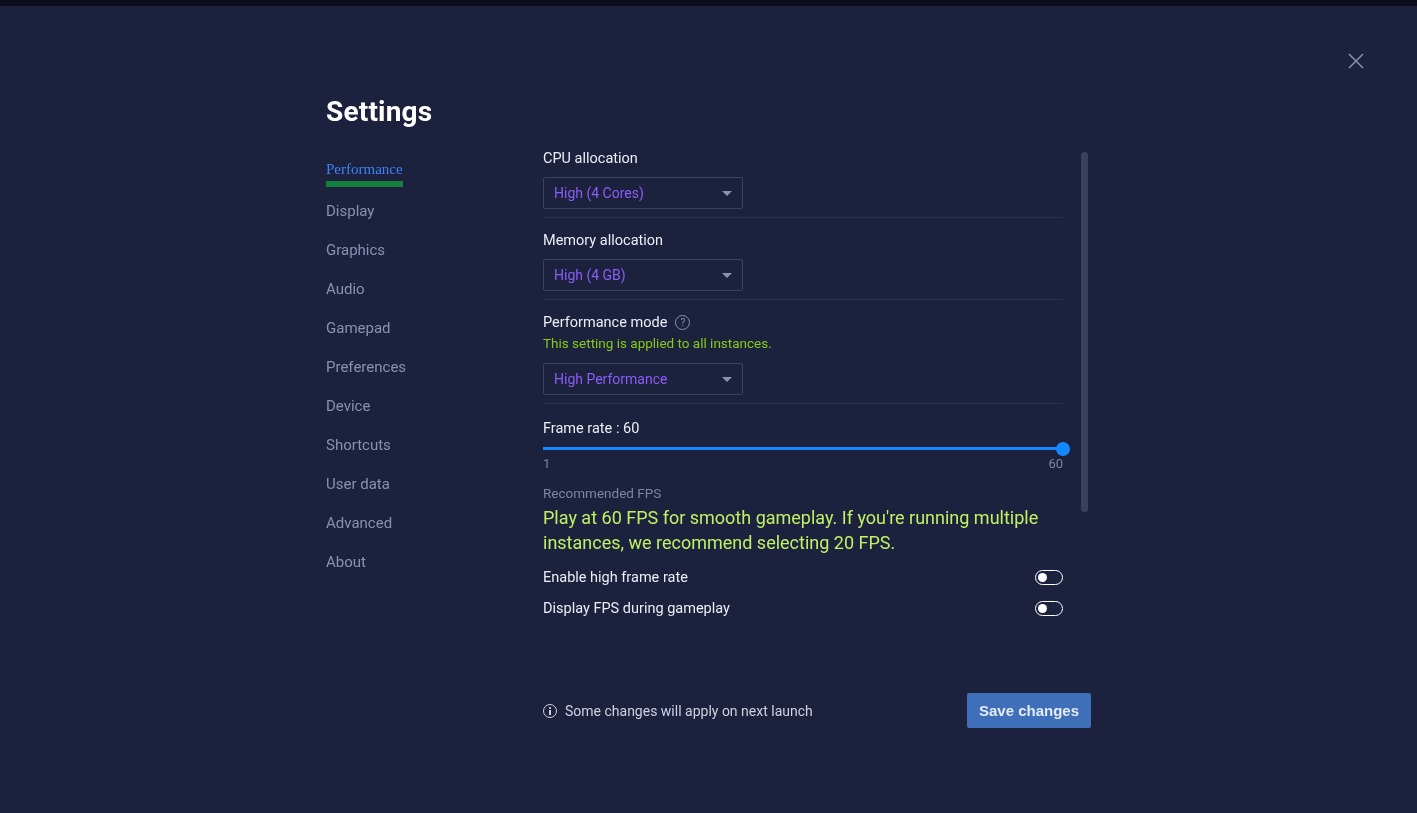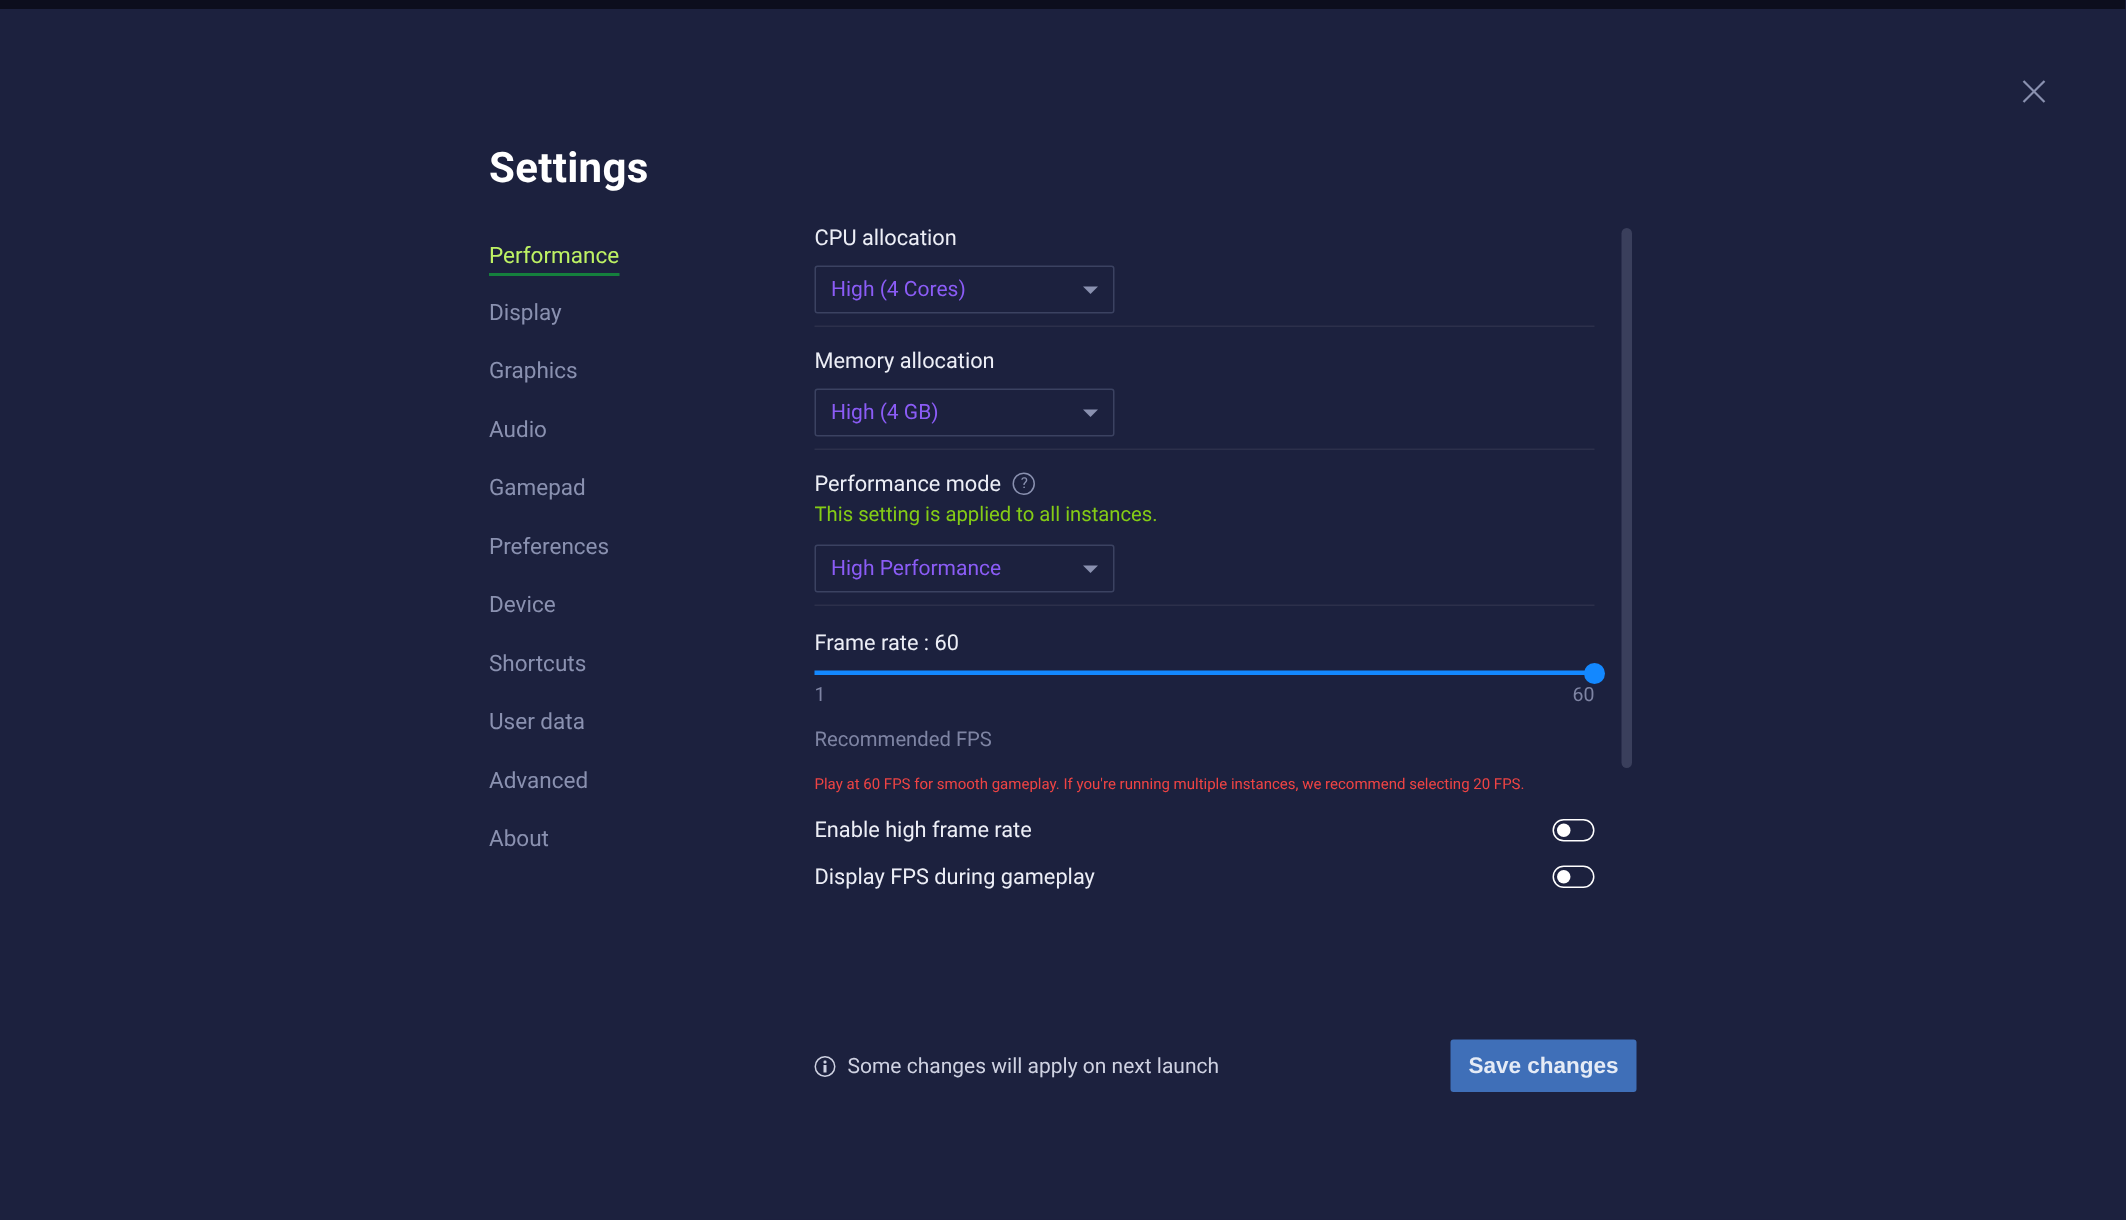--- a/index.html
+++ b/index.html
@@ -44,23 +44,24 @@
   }
   .sidebar-item {
     font-size: 15px;
     color: #8a91b0;
     padding: 5px 0 6px 0;
     margin-bottom: 10px;
     cursor: pointer;
     width: fit-content;
   }
   .sidebar-item.active {
-    color: #bef264;
-    border-bottom: 2px solid #15803d;
+    color: #3b82f6;
+    border-bottom: 6px solid #15803d;
     padding-bottom: 3px;
+    font-family: Liberation Serif, serif;
   }
   .main {
     position: absolute;
     left: 543px;
     top: 150px;
     width: 545px;
   }
   .scroll-region {
     position: absolute;
     left: 0;
@@ -142,23 +143,23 @@
     font-size: 13px;
     color: #7e84a3;
     margin-top: 2px;
   }
   .fps-reco-title {
     font-size: 13.5px;
     color: #7e84a3;
     margin-top: 14px;
   }
   .fps-reco-text {
-    font-size: 10px;
-    color: #ef4444;
-    margin-top: 16px;
+    font-size: 18px;
+    color: #bef264;
+    margin-top: 4px;
     line-height: 1.4;
   }
   .toggle-row {
     display: flex;
     align-items: center;
     justify-content: space-between;
     margin-top: 14px;
   }
   .toggle-label {
     font-size: 14.5px;

